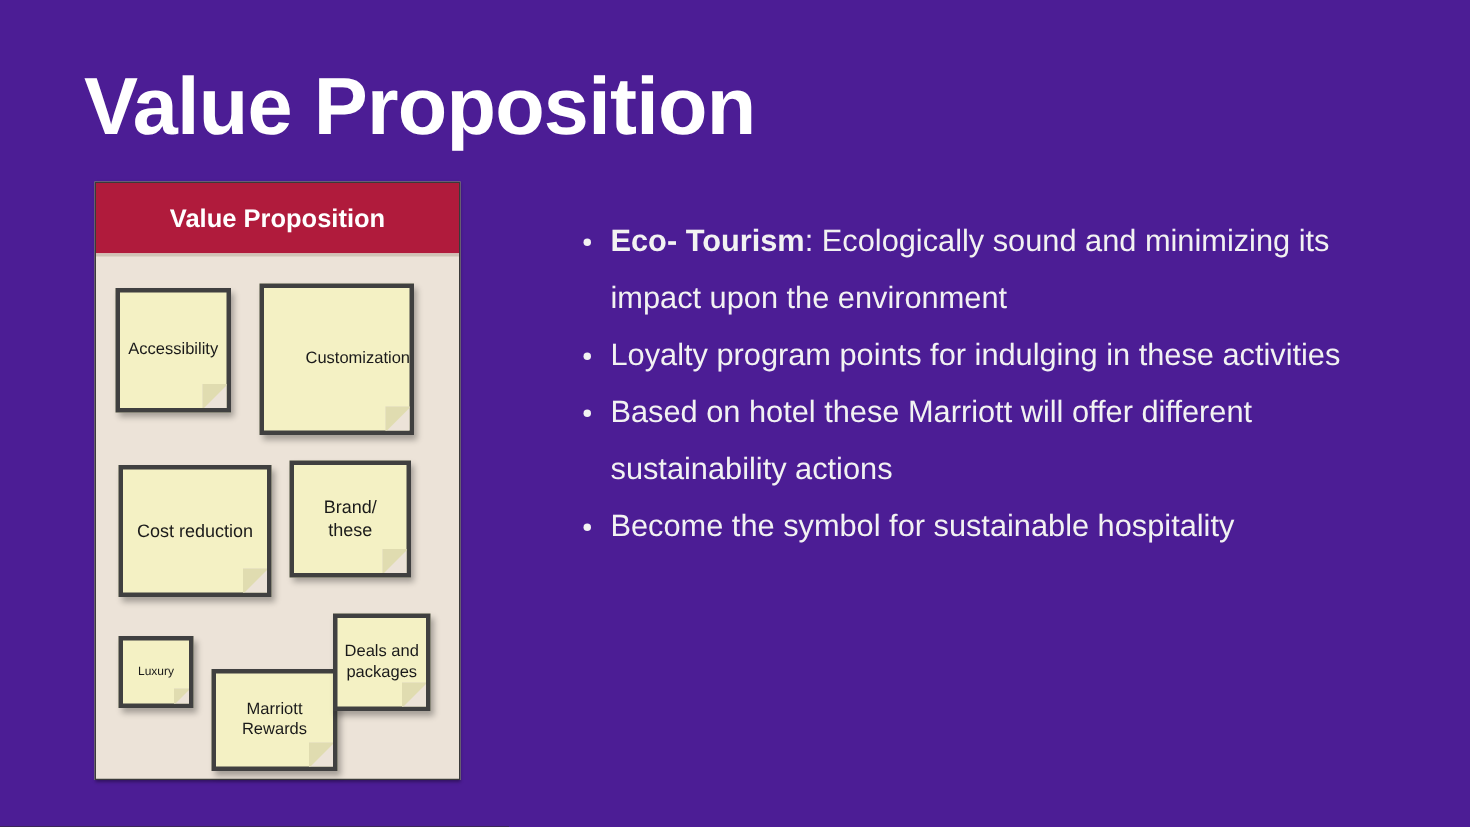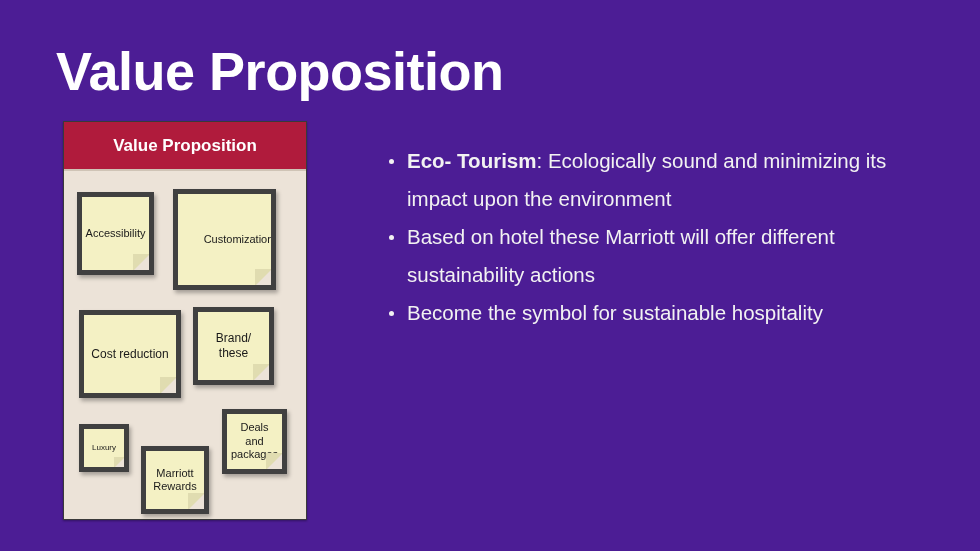--- a/index.html
+++ b/index.html
@@ -63,21 +63,21 @@
     right: 0;
     bottom: 0;
     background: #ece3d8;
     border-top: 2px solid #cfc4b6;
   }
 
   
   .note {
     position: absolute;
     background: #f4f1c4;
-    border: 5px solid #404040;
+    border: 3px solid #404040;
     box-sizing: border-box;
     display: flex;
     align-items: center;
     justify-content: center;
     text-align: center;
     color: #1a1a1a;
     line-height: 1.22;
     box-shadow: 2px 3px 4px rgba(0,0,0,0.30);
     padding: 2px 4px;
     overflow: hidden;
@@ -99,21 +99,21 @@
   .note.fold-sm::after {
     border-width: 0 0 11px 11px;
     border-color: transparent transparent #ece3d8 #e0dcb0;
   }
 
   #note-accessibility { left: 13px; top: 21px;  width: 77px;  height: 83px;  font-size: 11px; }
   #note-customization { left: 109px; top: 18px; width: 103px; height: 101px; font-size: 11px; padding-left: 32px; }
   #note-cost          { left: 15px; top: 139px; width: 102px; height: 88px;  font-size: 12px; }
   #note-brand         { left: 129px; top: 136px; width: 81px; height: 78px;  font-size: 12px; }
   #note-luxury        { left: 15px; top: 253px; width: 50px;  height: 48px;  font-size: 8px;  }
-  #note-marriott      { left: 77px; top: 275px; width: 68px;  height: 68px;  font-size: 11px; }
+  #note-marriott      { left: 77px; top: 275px; width: 84px;  height: 68px;  font-size: 11px; }
   #note-deals         { left: 158px; top: 238px; width: 65px; height: 65px;  font-size: 11px; }
 
   
   #bullet-list {
     position: absolute;
     left: 383px;
     top: 142px;
     width: 530px;
     margin: 0;
     padding: 0;
@@ -185,20 +185,23 @@
       </div>
 
     </div>
   </div>
 
   <ul id="bullet-list">
     <li>
       <b>Eco- Tourism</b><span>: </span><span>Ecologically sound and minimizing its impact upon the environment</span>
     </li>
     <li>
+      <span>Loyalty program points for indulging in these activities</span>
+    </li>
+    <li>
       <span>Based on hotel these Marriott will offer different sustainability actions</span>
     </li>
     <li>
       <span>Become the symbol for sustainable hospitality</span>
     </li>
   </ul>
 
 </div>
 
 </body></html>

